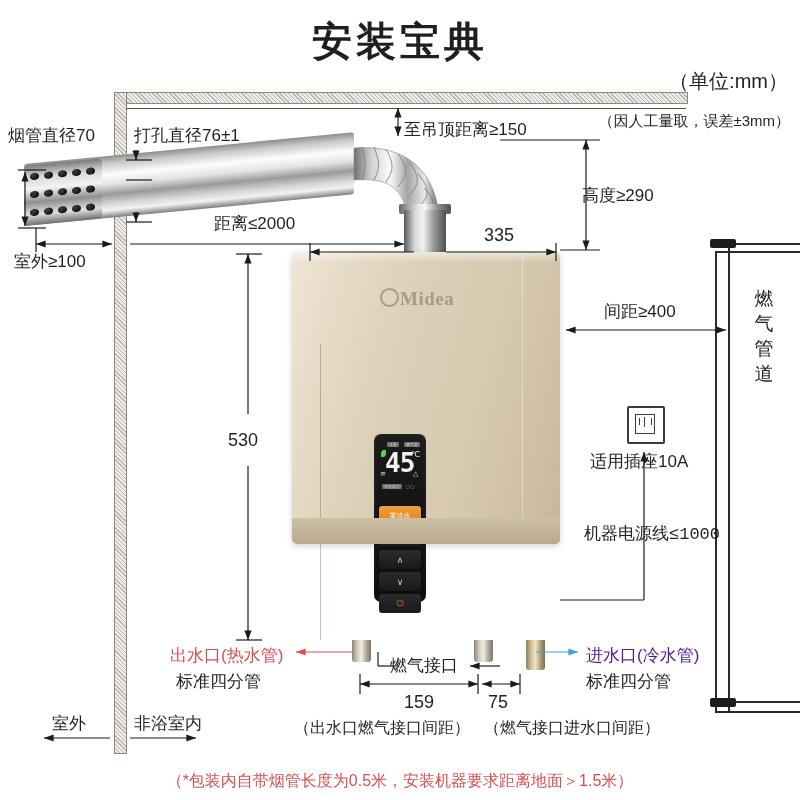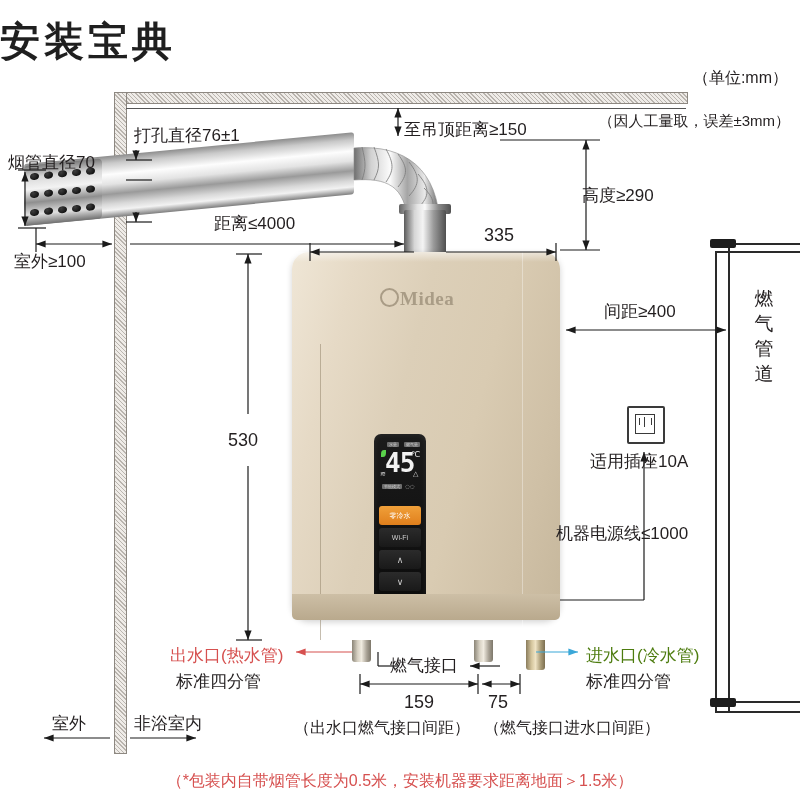--- a/index.html
+++ b/index.html
@@ -2,26 +2,26 @@
 <html><head>
 <meta charset="utf-8">
 <style>
   html,body{margin:0;padding:0;background:#ffffff;}
   body{width:800px;height:800px;position:relative;overflow:hidden;
        font-family:"Liberation Sans","DejaVu Sans",sans-serif;color:#231f20;}
   .lbl{position:absolute;white-space:nowrap;font-size:17px;color:#231f20;letter-spacing:0px;}
   .lbl.sm{font-size:16px;}
   .lbl.num{font-size:18px;}
   .red{color:#d6504f;}
-  .blue{color:#4d7c0f;}
-
-  
-  #title{position:absolute;left:0;right:0;top:14px;text-align:left;
+  .blue{color:#4c1d95;}
+
+  
+  #title{position:absolute;left:0;right:0;top:14px;text-align:center;
          font-size:40px;font-weight:bold;letter-spacing:4px;color:#1f1f1f;}
-  #unit-note{position:absolute;right:12px;top:68px;font-size:16px;color:#231f20;}
+  #unit-note{position:absolute;right:12px;top:68px;font-size:20px;color:#231f20;}
   #tol-note{position:absolute;right:10px;top:112px;font-size:15px;color:#231f20;}
 
   
   .wall{position:absolute;background:
       repeating-linear-gradient(45deg,#b9b4ae 0 1px,#efece8 1px 3px);
       border:1px solid #8d8881;}
   #wall-vert{left:114px;top:92px;width:11px;height:660px;}
   #wall-ceiling{left:114px;top:92px;width:572px;height:10px;}
   #ceil-inner{position:absolute;left:126px;top:108px;width:560px;height:1px;background:#555;}
 
@@ -42,23 +42,23 @@
   #elbow{position:absolute;left:352px;top:130px;width:110px;height:112px;}
   #elbow svg{display:block;}
   #collar{position:absolute;left:404px;top:210px;width:42px;height:44px;
      background:linear-gradient(to right,#5a5a5a,#d6d6d6 25%,#f4f4f4 45%,#9b9b9b 70%,#4f4f4f);
      border-radius:2px;}
   #collar-top{position:absolute;left:399px;top:204px;width:52px;height:10px;
      background:linear-gradient(to right,#666,#e2e2e2 35%,#fafafa 50%,#8c8c8c 75%,#515151);
      border-radius:2px;}
 
   
-  #heater{position:absolute;left:292px;top:252px;width:268px;height:368px;
+  #heater{position:absolute;left:292px;top:252px;width:268px;height:292px;
      background:linear-gradient(105deg,#efe6d6 0%,#e6dac6 18%,#dccfb8 40%,#d9cbb2 62%,#cfc0a6 84%,#c6b79c 100%);
-     border-radius:17px;box-shadow:0 2px 6px rgba(0,0,0,.18);}
+     border-radius:5px;box-shadow:0 2px 6px rgba(0,0,0,.18);}
   #heater:after{content:"";position:absolute;left:0;top:0;right:0;height:10px;
      background:linear-gradient(to bottom,rgba(255,255,255,.55),rgba(255,255,255,0));border-radius:5px 5px 0 0;}
   #heater-seam{position:absolute;left:28px;top:92px;width:1px;height:296px;
      background:rgba(150,135,110,.55);}
   #heater-seam2{position:absolute;left:230px;top:0px;width:1px;height:388px;
      background:rgba(255,255,255,.35);}
   #midea{position:absolute;left:88px;top:36px;font-size:19px;font-weight:bold;
      color:#a99c86;letter-spacing:.5px;font-family:"Liberation Serif",serif;}
   #midea .ring{display:inline-block;width:15px;height:15px;border:2px solid #a99c86;
      border-radius:50%;vertical-align:-2px;margin-right:1px;}
@@ -282,31 +282,31 @@
 
     <line x1="110" y1="738" x2="44" y2="738" marker-end="url(#ah)"></line>
     <line x1="130" y1="738" x2="196" y2="738" marker-end="url(#ah)"></line>
 
     <line x1="536" y1="652" x2="578" y2="652" marker-end="url(#ahb)" stroke="#3aa7d8"></line>
 
     <line x1="352" y1="652" x2="296" y2="652" marker-end="url(#ahr)" stroke="#d6504f"></line>
   </g>
 </svg>
 
-<div class="lbl" style="left:8px;top:124px;margin-top:27px;">烟管直径70</div>
+<div class="lbl" style="left:8px;top:124px;">烟管直径70</div>
 <div class="lbl" style="left:134px;top:124px;">打孔直径76±1</div>
 <div class="lbl" style="left:14px;top:250px;">室外≥100</div>
-<div class="lbl" style="left:214px;top:212px;">距离≤4000</div>
+<div class="lbl" style="left:214px;top:212px;">距离≤2000</div>
 <div class="lbl" style="left:404px;top:118px;">至吊顶距离≥150</div>
 <div class="lbl" style="left:582px;top:184px;">高度≥290</div>
 <div class="lbl num" style="left:484px;top:225px;">335</div>
 <div class="lbl" style="left:604px;top:300px;">间距≥400</div>
 <div class="lbl num" style="left:228px;top:430px;">530</div>
 <div class="lbl" style="left:590px;top:450px;">适用插座10A</div>
-<div class="lbl" style="left:556px;top:522px;">机器电源线≤1000</div>
+<div class="lbl" style="left:584px;top:522px;font-family:Liberation Mono, monospace;">机器电源线≤1000</div>
 
 <div class="lbl red" style="left:170px;top:644px;">出水口(热水管)</div>
 <div class="lbl" style="left:176px;top:670px;">标准四分管</div>
 <div class="lbl" style="left:390px;top:654px;">燃气接口</div>
 <div class="lbl blue" style="left:586px;top:644px;">进水口(冷水管)</div>
 <div class="lbl" style="left:586px;top:670px;">标准四分管</div>
 
 <div class="lbl num" style="left:404px;top:692px;">159</div>
 <div class="lbl num" style="left:488px;top:692px;">75</div>
 <div class="lbl sm" style="left:294px;top:718px;">（出水口燃气接口间距）</div>

